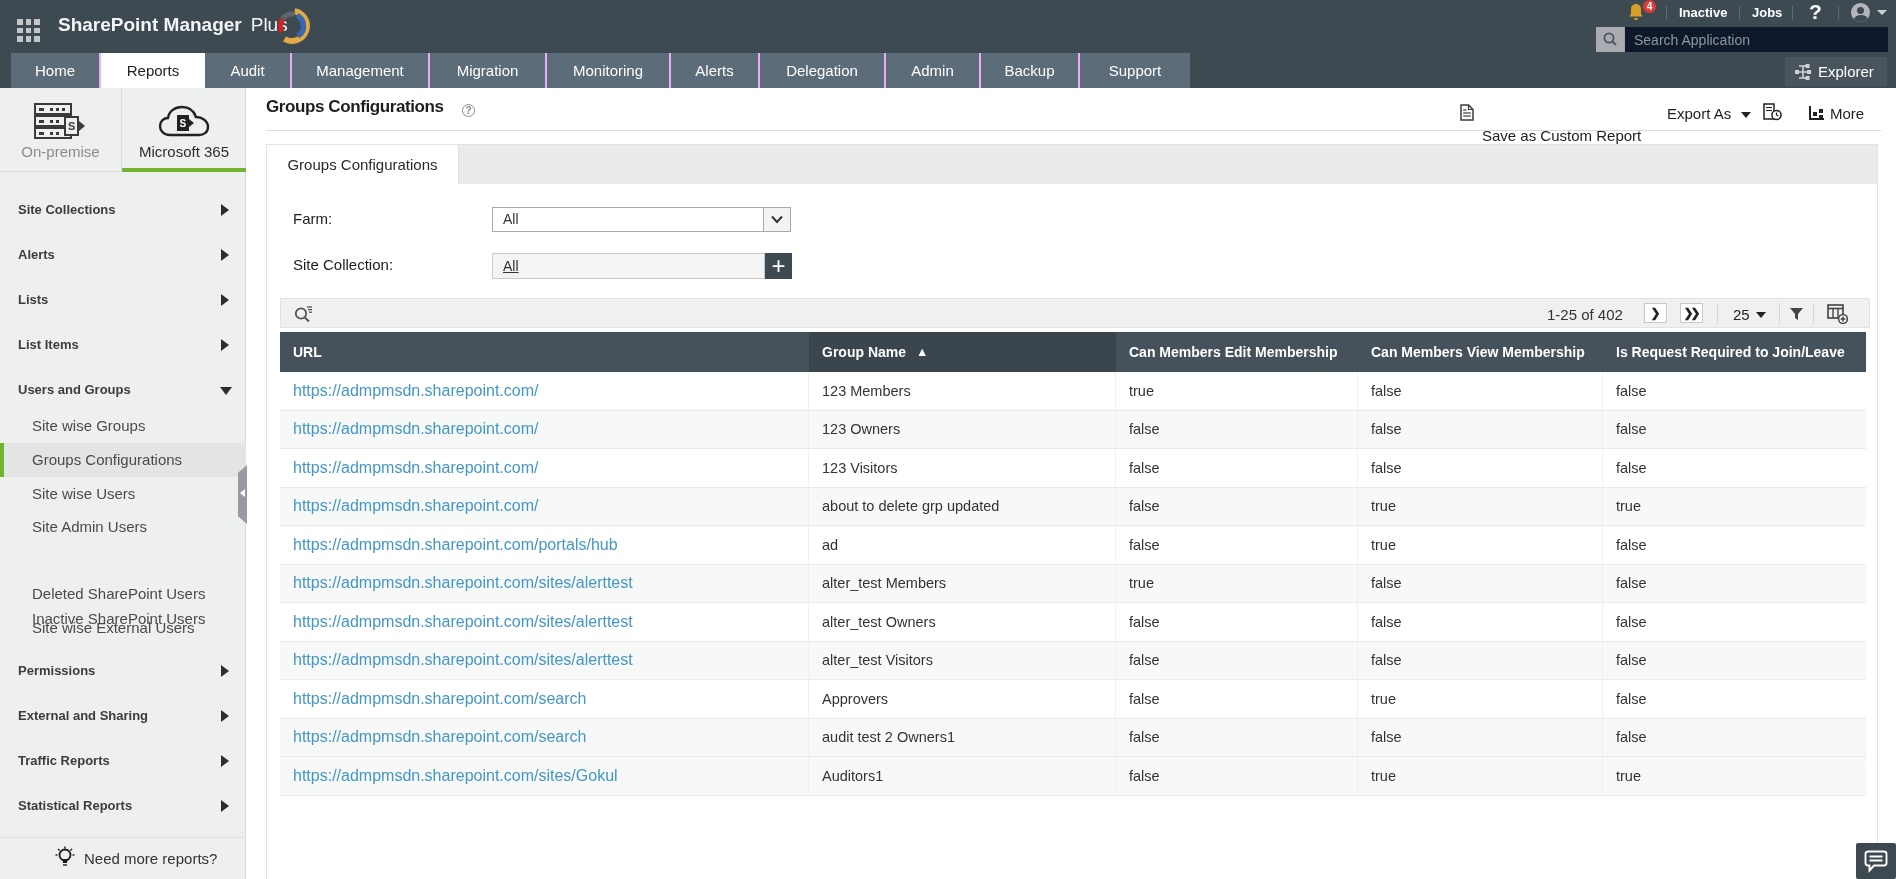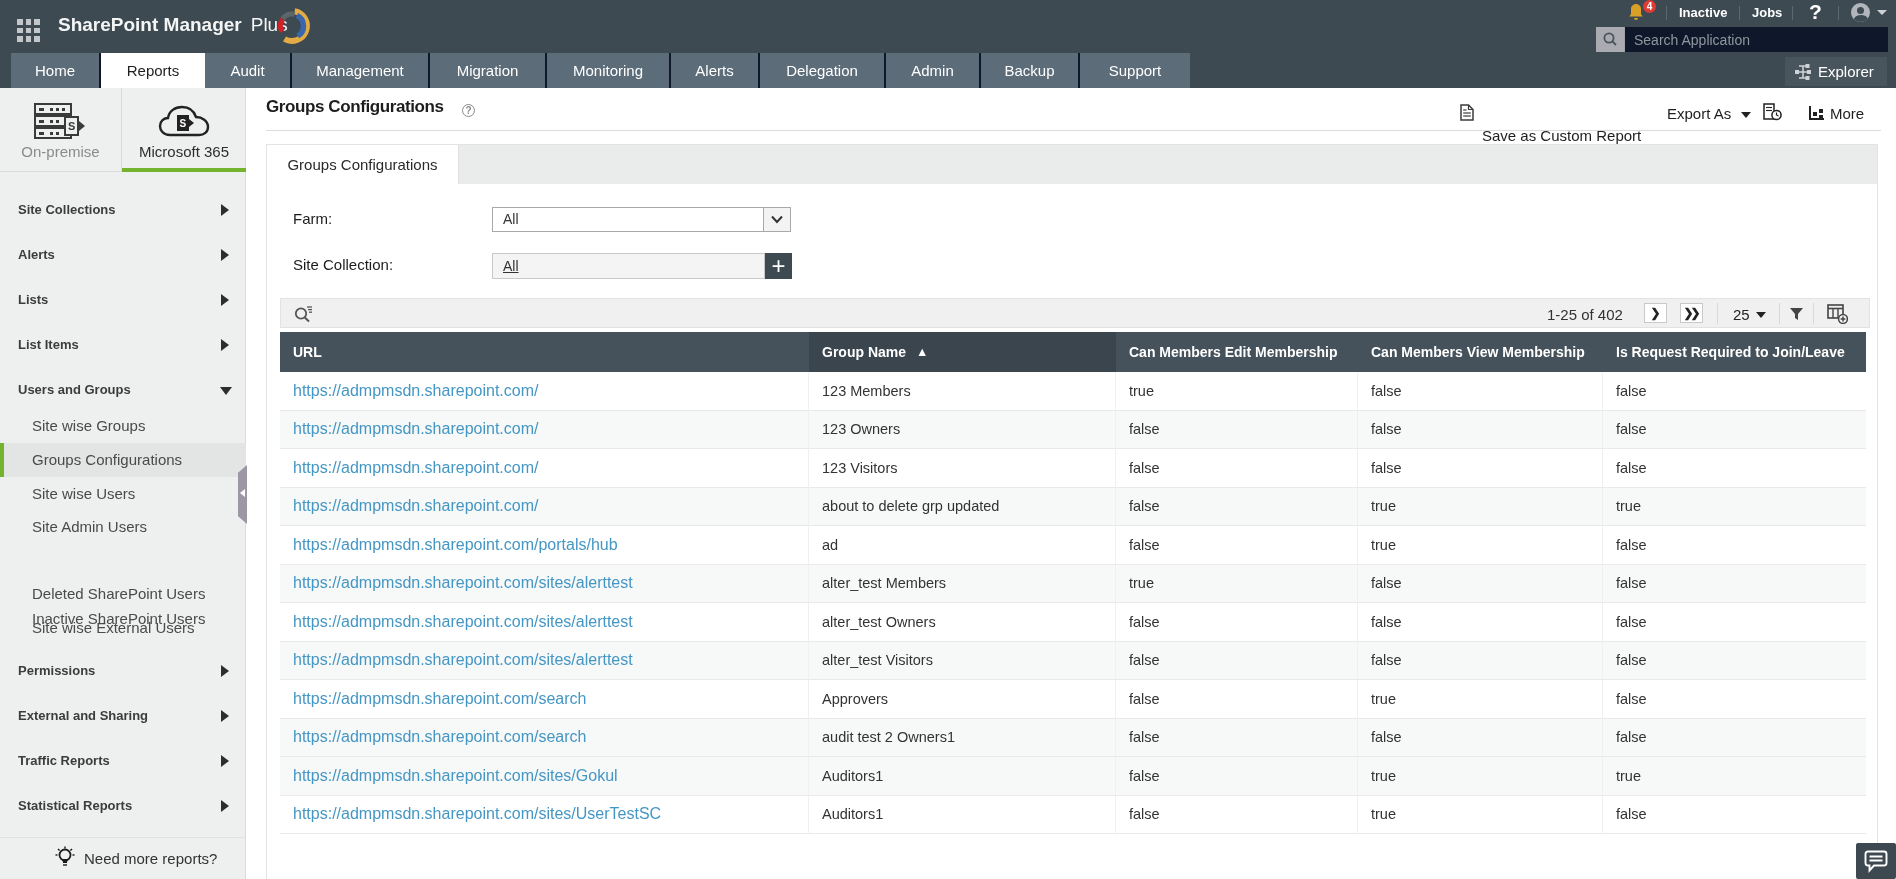--- a/index.html
+++ b/index.html
@@ -19,21 +19,21 @@
 #avatar { position:absolute; left:1851px; top:3px; width:19px; height:19px; border-radius:50%; background:#b2b5bb; overflow:hidden; }
 #avatar .hd { position:absolute; left:6px; top:3.5px; width:7px; height:7px; border-radius:50%; background:#3e4a52; }
 #avatar .bd { position:absolute; left:2.5px; top:12px; width:14px; height:9px; border-radius:50% 50% 0 0; background:#3e4a52; }
 #avcaret { position:absolute; left:1877px; top:10px; width:0; height:0; border-left:5px solid transparent; border-right:5px solid transparent; border-top:5px solid #cfd2d5; }
 #searchbox { position:absolute; left:1596px; top:27px; width:292px; height:25px; background:#0f172a; }
 #searchbox .icon { position:absolute; left:0; top:0; width:29px; height:25px; background:#aaabb0; border-right:1px solid #9fa3a7; }
 #searchbox .ph { position:absolute; left:38px; top:5px; font-size:14px; color:#8e979e; }
 
 
 #navbar { position:absolute; left:0; top:53px; width:1896px; height:35px; background:#3e4a52; }
-.navtab { position:absolute; top:0; height:35px; background:#5c6c78; color:#fff; font-size:15px; text-align:center; line-height:35px; border-right:2px solid #0f172a; }
+.navtab { position:absolute; top:0; height:35px; background:#5c6c78; color:#fff; font-size:15px; text-align:center; line-height:35px; border-right:2px solid #f0abfc; }
 .navtab.active { background:#fff; color:#1e1e1e; border-right:none; }
 #explorer { position:absolute; left:1785px; top:4px; width:102px; height:29px; background:#49555d; color:#fff; font-size:15px; line-height:29px; }
 #explorer svg { position:absolute; left:9px; top:6px; }
 #explorer span.t { margin-left:33px; }
 
 
 #sidebar { position:absolute; left:0; top:88px; width:246px; height:791px; background:#edf0ef; border-right:1px solid #d9dbda; }
 .sbtab { position:absolute; top:0; height:84px; text-align:center; }
 #sbtab1 { left:0; width:122px; border-right:1px solid #dadcdb; border-bottom:1px solid #dadcdb; }
 #sbtab2 { left:122px; width:124px; border-bottom:4px solid #74b32d; }
@@ -419,27 +419,20 @@
               <td>false</td>
               <td>false</td>
             </tr>
           <tr class="even">
               <td><a class="lnk">https://admpmsdn.sharepoint.com/sites/Gokul</a></td>
               <td>Auditors1</td>
               <td>false</td>
               <td>true</td>
               <td>true</td>
             </tr>
-          <tr class="odd">
-              <td><a class="lnk">https://admpmsdn.sharepoint.com/sites/UserTestSC</a></td>
-              <td>Auditors1</td>
-              <td>false</td>
-              <td>true</td>
-              <td>false</td>
-            </tr>
         </tbody>
       </table>
     </div>
   </div>
 </div>
 <div id="chaticon">
     <svg width="24" height="24" viewBox="0 0 24 24">
       <path d="M4 1.5 L20 1.5 Q22.5 1.5 22.5 4 L22.5 13 Q22.5 15.5 20 15.5 L10 15.5 L5.5 20.5 L5.5 15.5 L4 15.5 Q1.5 15.5 1.5 13 L1.5 4 Q1.5 1.5 4 1.5 Z" fill="none" stroke="#fff" stroke-width="1.9"></path>
       <g stroke="#fff" stroke-width="2">
         <line x1="5.5" y1="6.5" x2="18.5" y2="6.5"></line>

